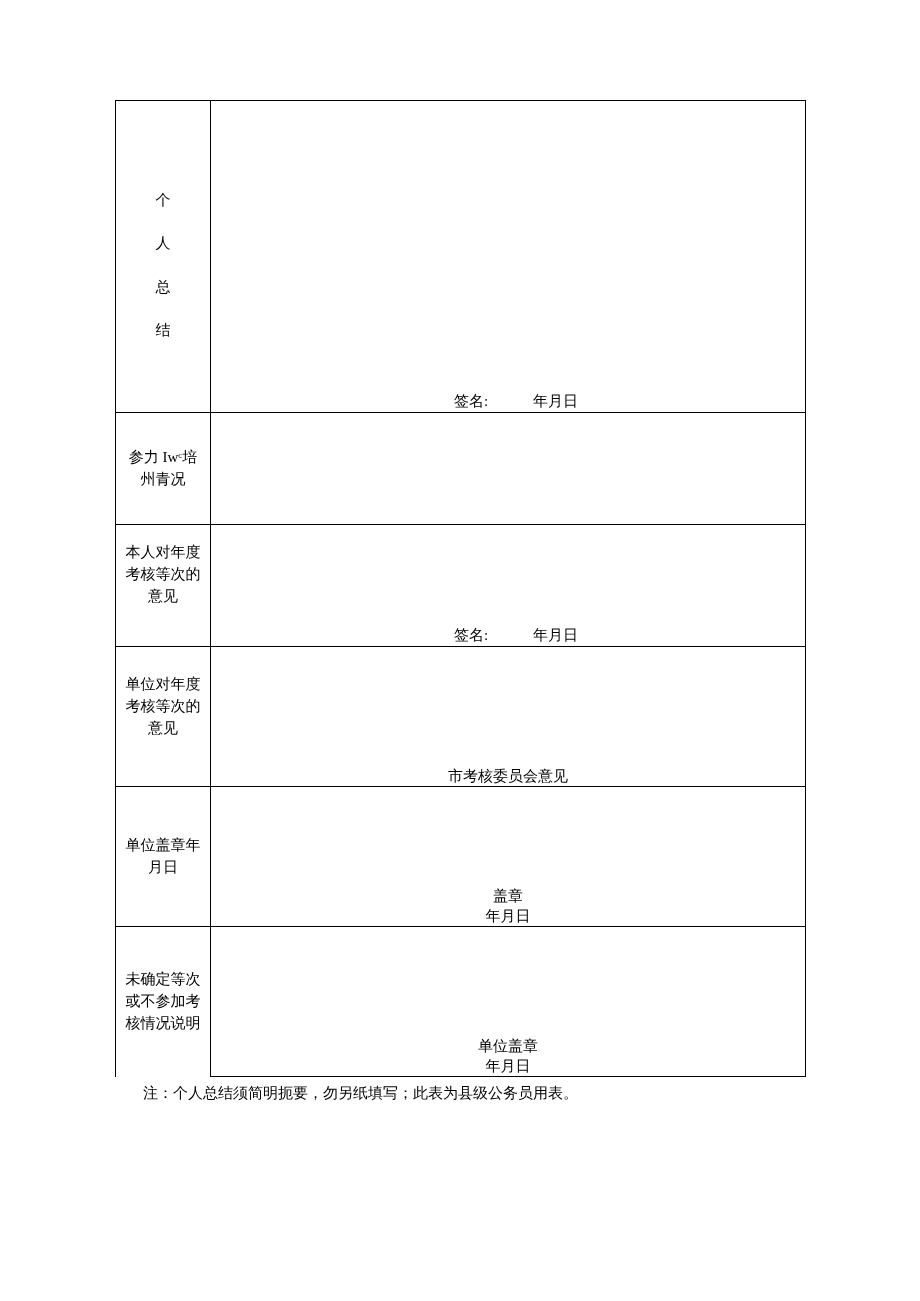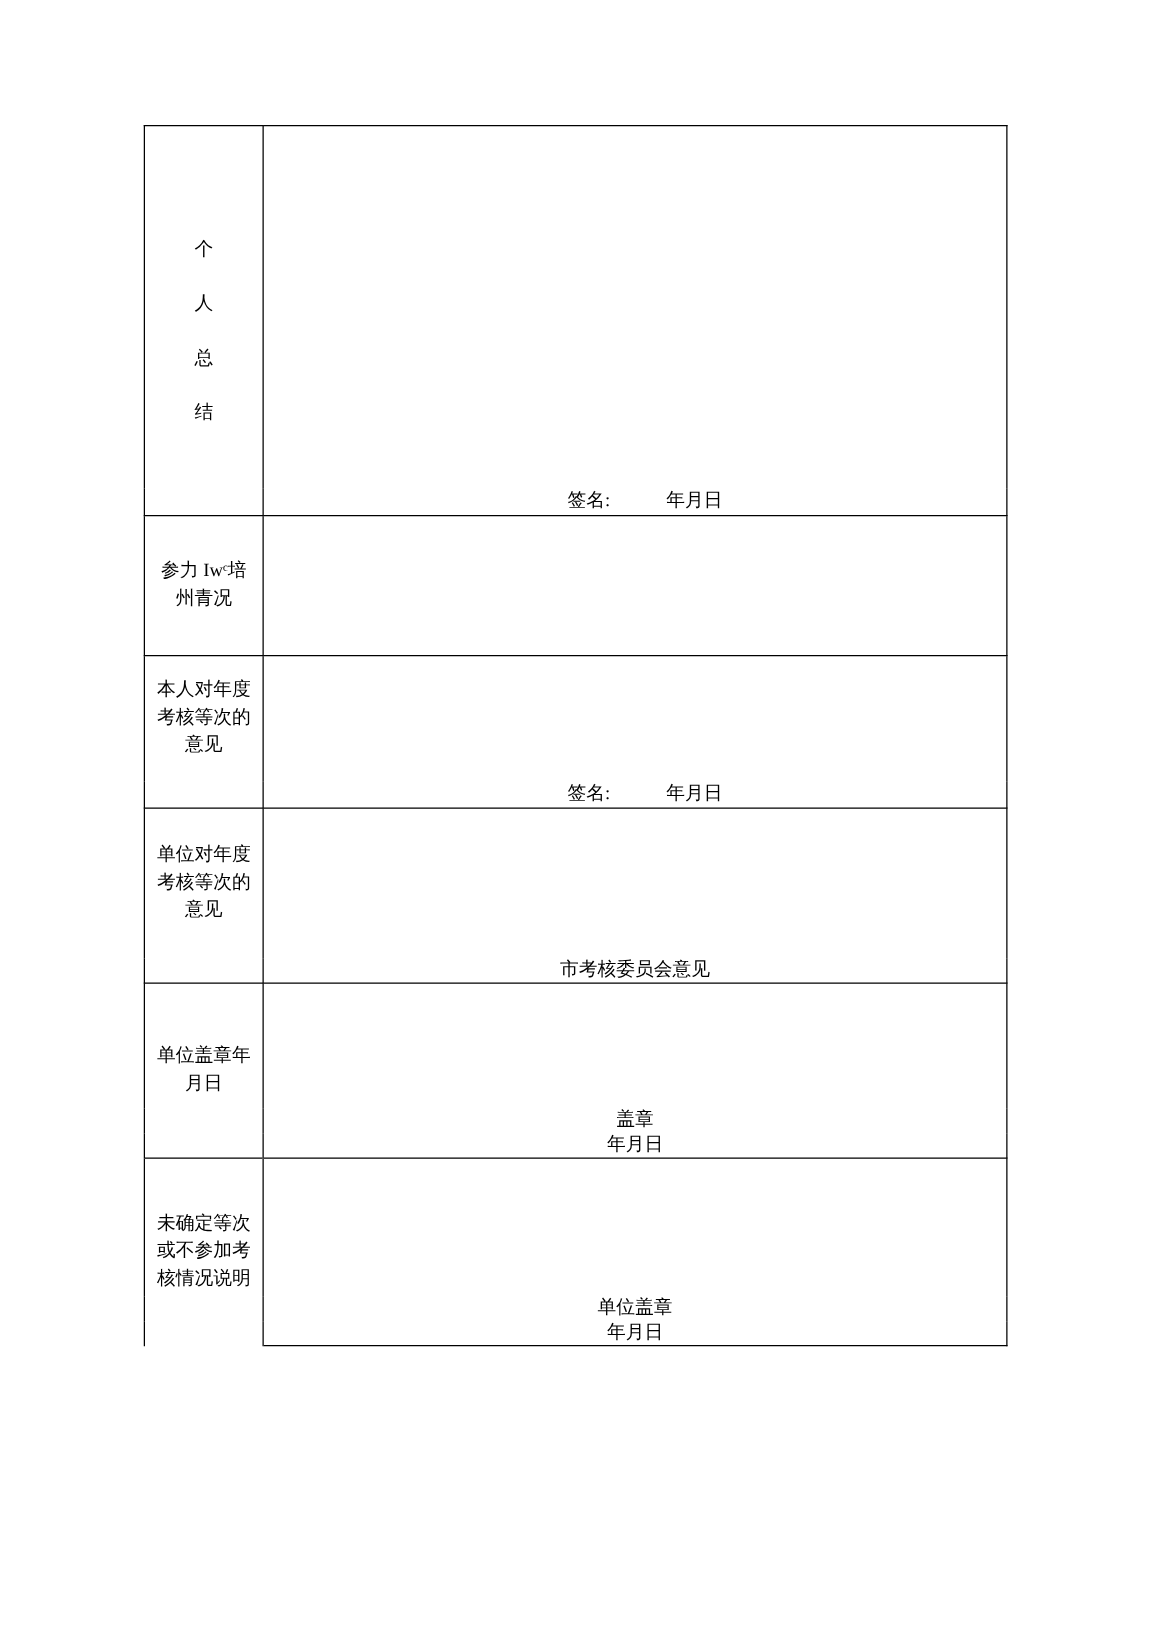--- a/index.html
+++ b/index.html
@@ -166,13 +166,14 @@
     </tr>
     <tr class="row7c">
       <td class="content-col">
         <div class="sig-line">年月日</div>
       </td>
     </tr>
 
   </tbody>
     </table>
 
+  <div class="note">注：个人总结须简明扼要，勿另纸填写；此表为县级公务员用表。</div>
 </div>
 
 </body></html>

